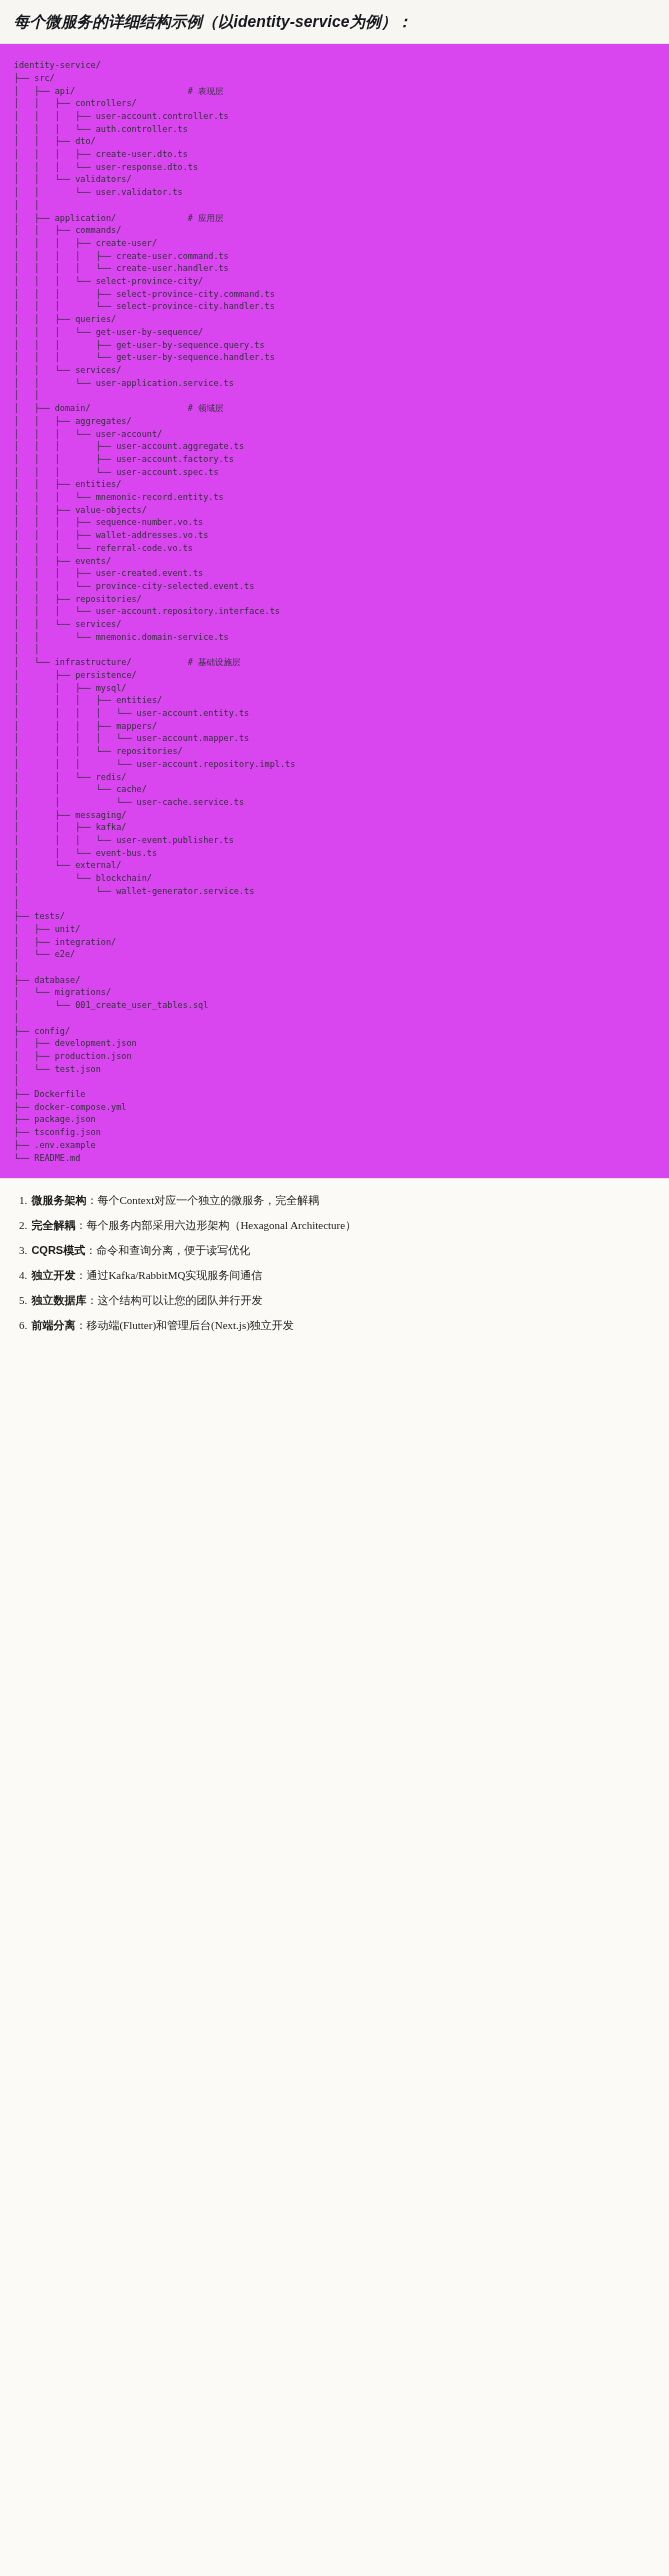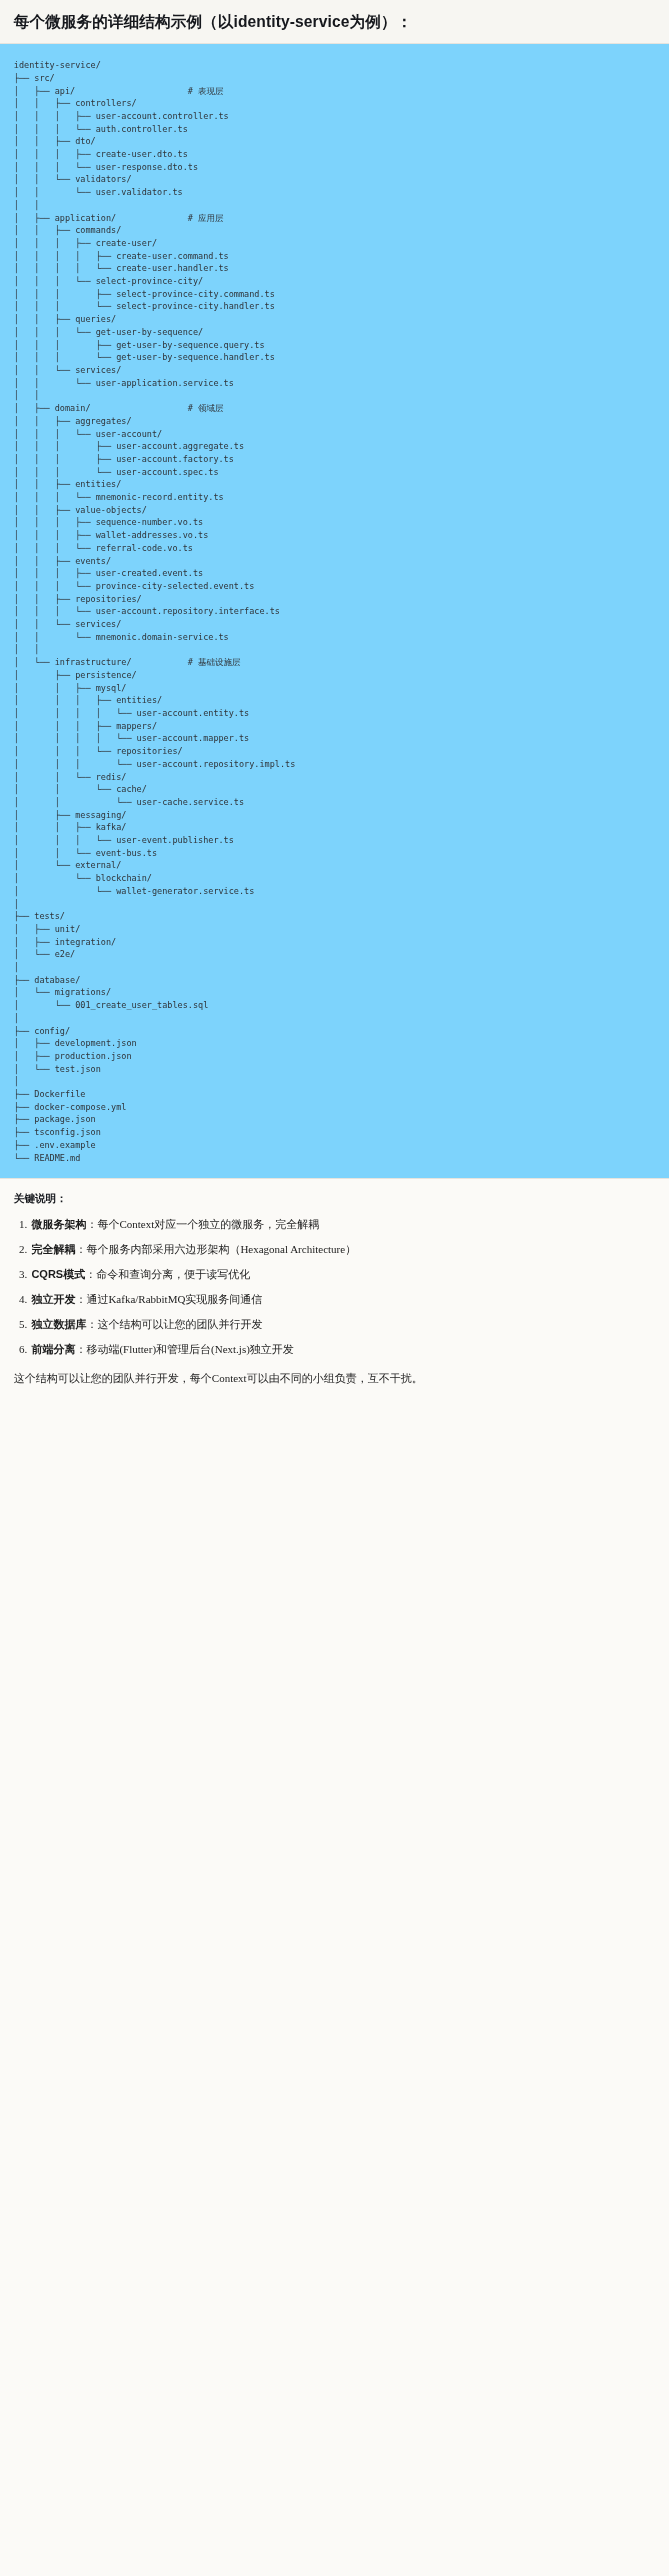--- a/index.html
+++ b/index.html
@@ -23,23 +23,24 @@
     font-family: "Liberation Sans", sans-serif;
     font-weight: bold;
     font-size: 15.6px;
     line-height: 1.4;
     color: #16181d;
     padding: 11.3px 13.8px 10px 13.8px;
     background: #f7f6f2;
     border-bottom: 0.6px solid #e6e4de;
     margin: 0;
     letter-spacing: 0.1px;
+    font-style: italic;
   }
   .code-block {
-    background: #7dd3fc;
+    background: #d946ef;
     padding: 15px 13.8px 13.8px 13.8px;
     margin: 0;
     border-bottom: 0.6px solid #e6e4de;
     overflow: hidden;
   }
   pre.tree {
     margin: 0;
     font-family: "DejaVu Sans Mono", "Liberation Mono", monospace;
     font-size: 8.5px;
     line-height: 12.7px;
@@ -173,21 +174,20 @@
 ├── Dockerfile
 ├── docker-compose.yml
 ├── package.json
 ├── tsconfig.json
 ├── .env.example
 └── README.md</pre>
   </div>
 
   <div class="notes">
 
-    <div class="notes-heading">关键说明：</div>
 
     <ol class="note-list">
       <li>
         <b>微服务架构</b><span>：</span><span>每个Context对应一个独立的微服务，完全解耦</span>
       </li>
       <li>
         <b>完全解耦</b><span>：</span><span>每个服务内部采用六边形架构（Hexagonal Architecture）</span>
       </li>
       <li>
         <b>CQRS模式</b><span>：</span><span>命令和查询分离，便于读写优化</span>
@@ -196,18 +196,17 @@
         <b>独立开发</b><span>：</span><span>通过Kafka/RabbitMQ实现服务间通信</span>
       </li>
       <li>
         <b>独立数据库</b><span>：</span><span>这个结构可以让您的团队并行开发</span>
       </li>
       <li>
         <b>前端分离</b><span>：</span><span>移动端(Flutter)和管理后台(Next.js)独立开发</span>
       </li>
     </ol>
 
-    <p class="closing">这个结构可以让您的团队并行开发，每个Context可以由不同的小组负责，互不干扰。</p>
 
   </div>
 
 </div>
 
 
 </body></html>

